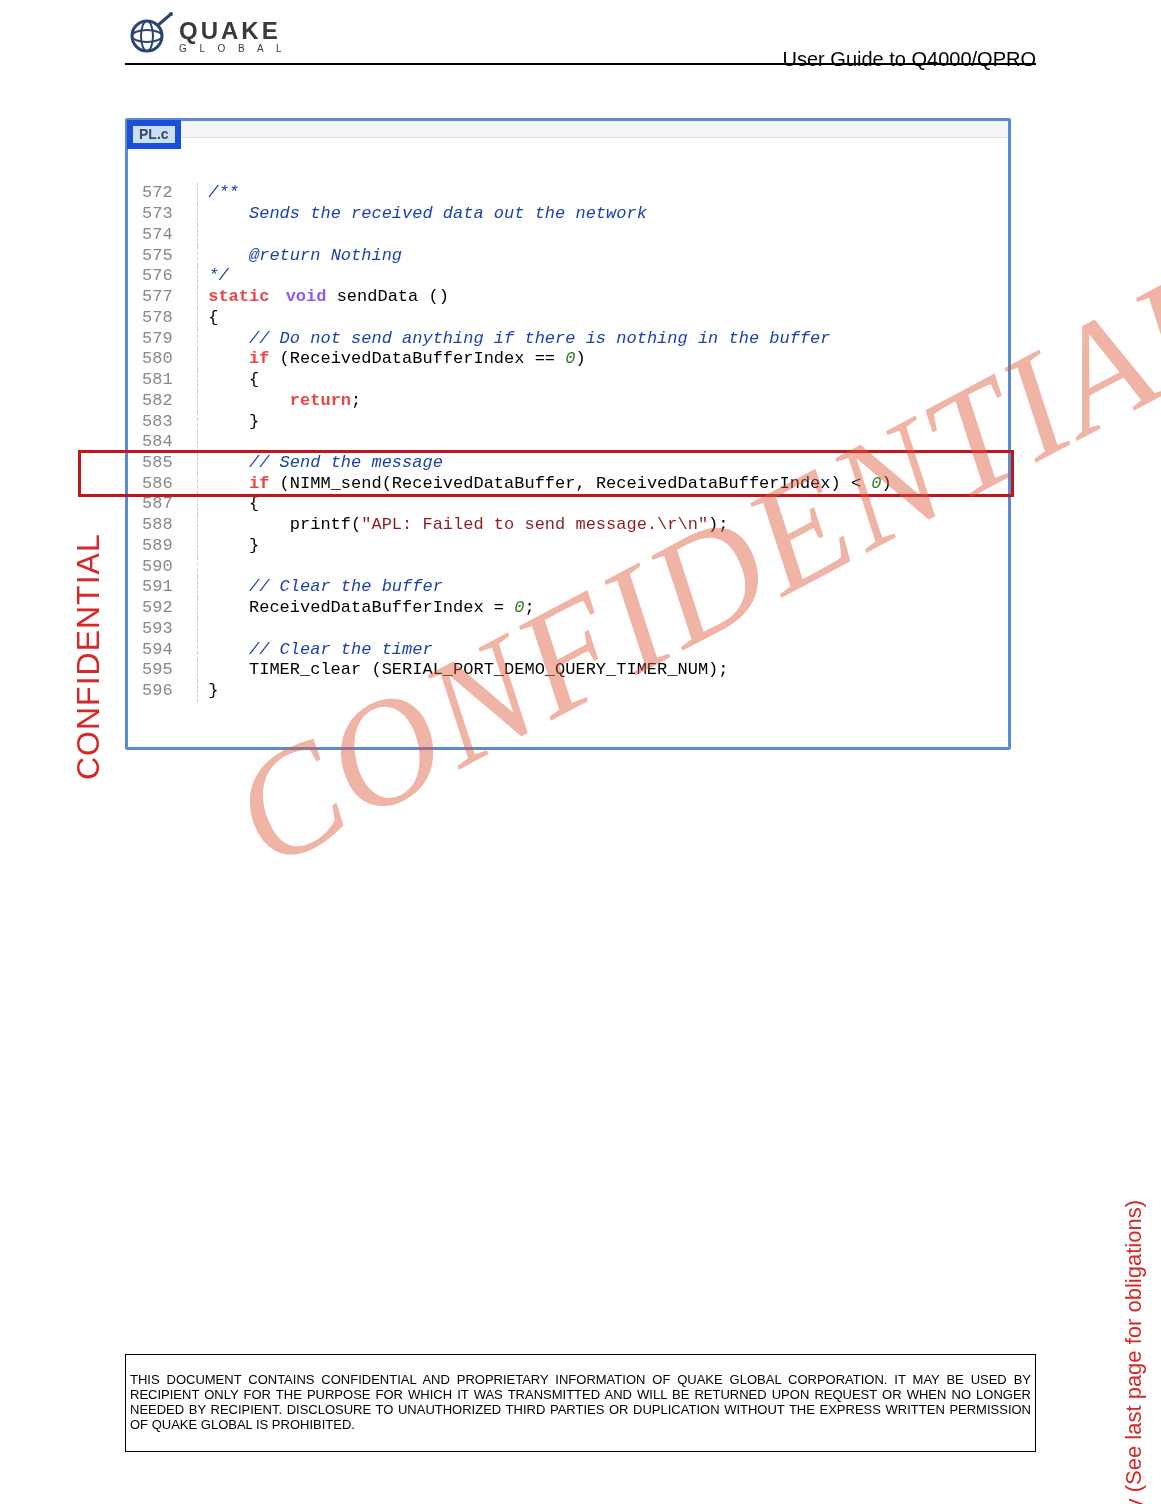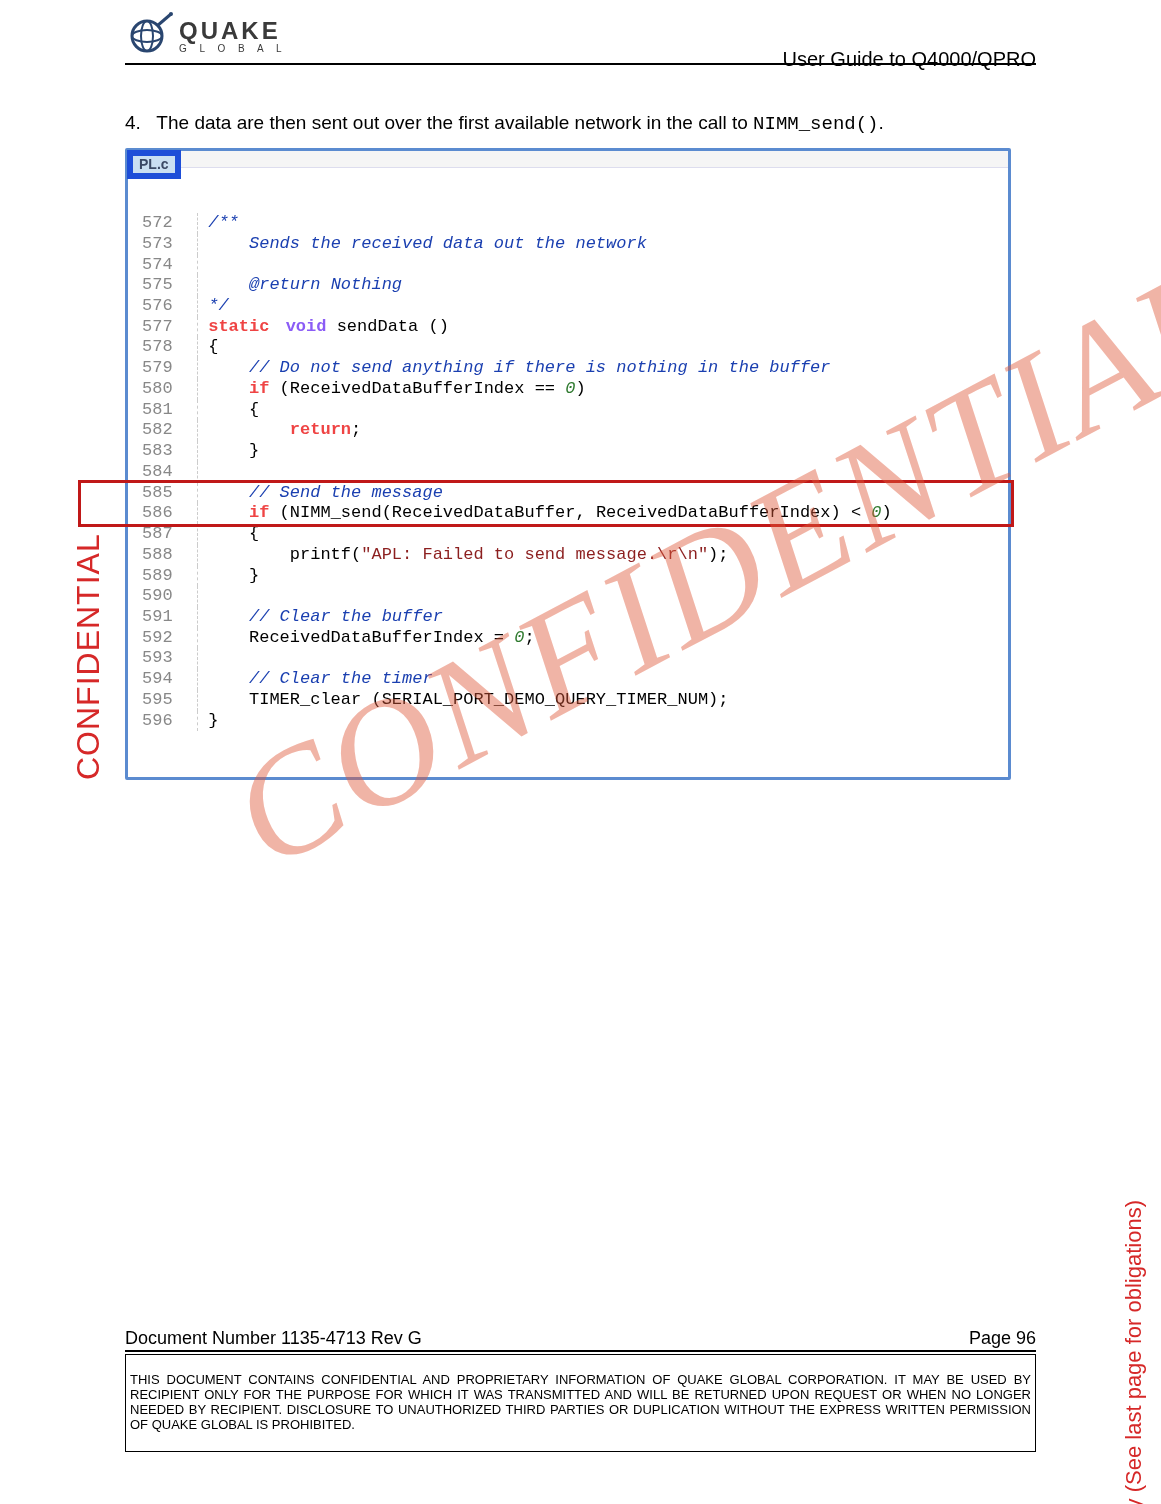--- a/index.html
+++ b/index.html
@@ -54,39 +54,31 @@
       <div>
         <div class="logo-text">QUAKE</div>
         <div class="logo-sub">G  L  O  B  A  L</div>
       </div>
     </div>
     <div class="doc-title">User Guide to Q4000/QPRO</div>
   </div>
   <div class="hr-top"></div>
 
   <div class="content">
-    <p class="para">
-      <span>4.</span>&nbsp;&nbsp;
-      <span>The data are then sent out over the first available network in the call to </span><span class="monosm">NIMM_send()</span><span>.</span>
-    </p>
 
     <div class="codebox">
       <div class="codebox-titlebar">
         <span class="tab">PL.c</span>
       </div>
       <div class="code" id="code-area">
         <div><span class="gutter">572</span><span> <span class="cm">/**</span></span></div><div><span class="gutter">573</span><span>     <span class="cm">Sends the received data out the network</span></span></div><div><span class="gutter">574</span><span> </span></div><div><span class="gutter">575</span><span>     <span class="cm">@return Nothing</span></span></div><div><span class="gutter">576</span><span> <span class="cm">*/</span></span></div><div><span class="gutter">577</span><span> <span class="kw">static</span> <span class="typ">void</span> sendData ()</span></div><div><span class="gutter">578</span><span> {</span></div><div><span class="gutter">579</span><span>     <span class="cm">// Do not send anything if there is nothing in the buffer</span></span></div><div><span class="gutter">580</span><span>     <span class="kw">if</span> (ReceivedDataBufferIndex == <span class="num">0</span>)</span></div><div><span class="gutter">581</span><span>     {</span></div><div><span class="gutter">582</span><span>         <span class="kw">return</span>;</span></div><div><span class="gutter">583</span><span>     }</span></div><div><span class="gutter">584</span><span> </span></div><div><span class="gutter">585</span><span>     <span class="cm">// Send the message</span></span></div><div><span class="gutter">586</span><span>     <span class="kw">if</span> (NIMM_send(ReceivedDataBuffer, ReceivedDataBufferIndex) &lt; <span class="num">0</span>)</span></div><div><span class="gutter">587</span><span>     {</span></div><div><span class="gutter">588</span><span>         printf(<span class="str">"APL: Failed to send message.\r\n"</span>);</span></div><div><span class="gutter">589</span><span>     }</span></div><div><span class="gutter">590</span><span> </span></div><div><span class="gutter">591</span><span>     <span class="cm">// Clear the buffer</span></span></div><div><span class="gutter">592</span><span>     ReceivedDataBufferIndex = <span class="num">0</span>;</span></div><div><span class="gutter">593</span><span> </span></div><div><span class="gutter">594</span><span>     <span class="cm">// Clear the timer</span></span></div><div><span class="gutter">595</span><span>     TIMER_clear (SERIAL_PORT_DEMO_QUERY_TIMER_NUM);</span></div><div><span class="gutter">596</span><span> }</span></div><div class="red-highlight" style="top: 312px; height: 47px;"></div>
       </div>
     </div>
 
   </div>
 
   <div class="diag-watermark">CONFIDENTIAL</div>
 
   <div class="footer">
-    <div class="footer-top">
-      <span>Document Number 1135-4713   Rev G</span>
-      <span>Page 96</span>
-    </div>
     <div class="footer-box">THIS DOCUMENT CONTAINS CONFIDENTIAL AND PROPRIETARY INFORMATION OF QUAKE GLOBAL CORPORATION.  IT MAY BE USED BY RECIPIENT ONLY FOR THE PURPOSE FOR WHICH IT WAS TRANSMITTED AND WILL BE RETURNED UPON REQUEST OR WHEN NO LONGER NEEDED BY RECIPIENT.  DISCLOSURE TO UNAUTHORIZED THIRD PARTIES OR DUPLICATION WITHOUT THE EXPRESS WRITTEN PERMISSION OF QUAKE GLOBAL IS PROHIBITED.</div>
   </div>
 
 </div>
 
 </body></html>

